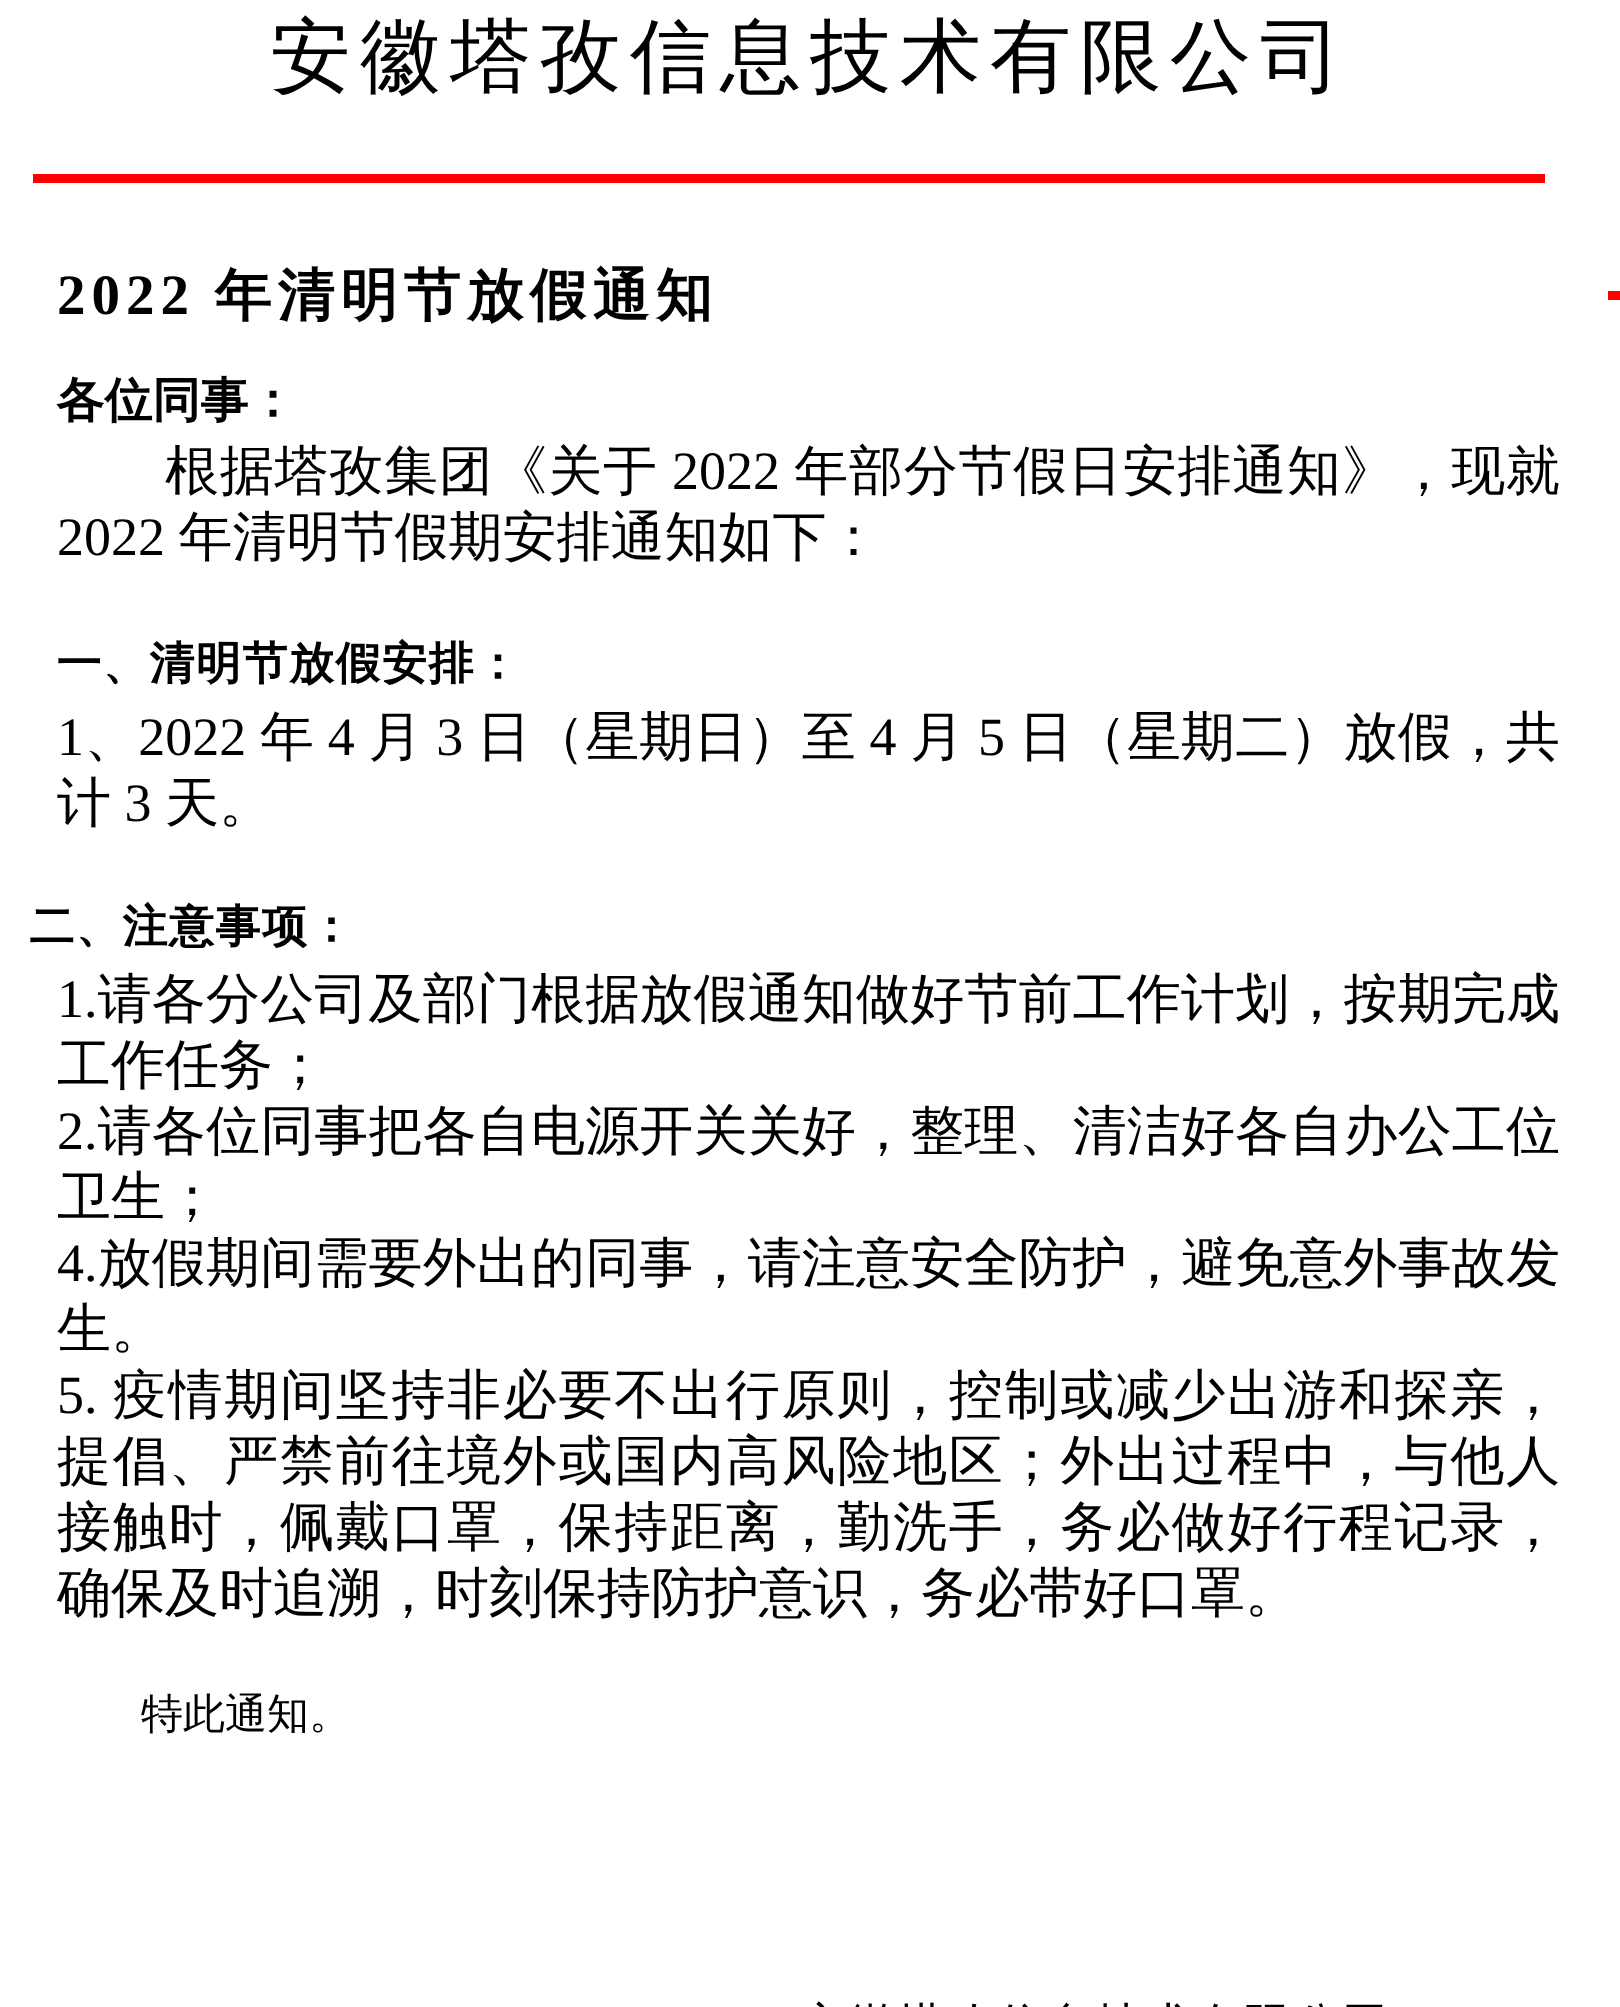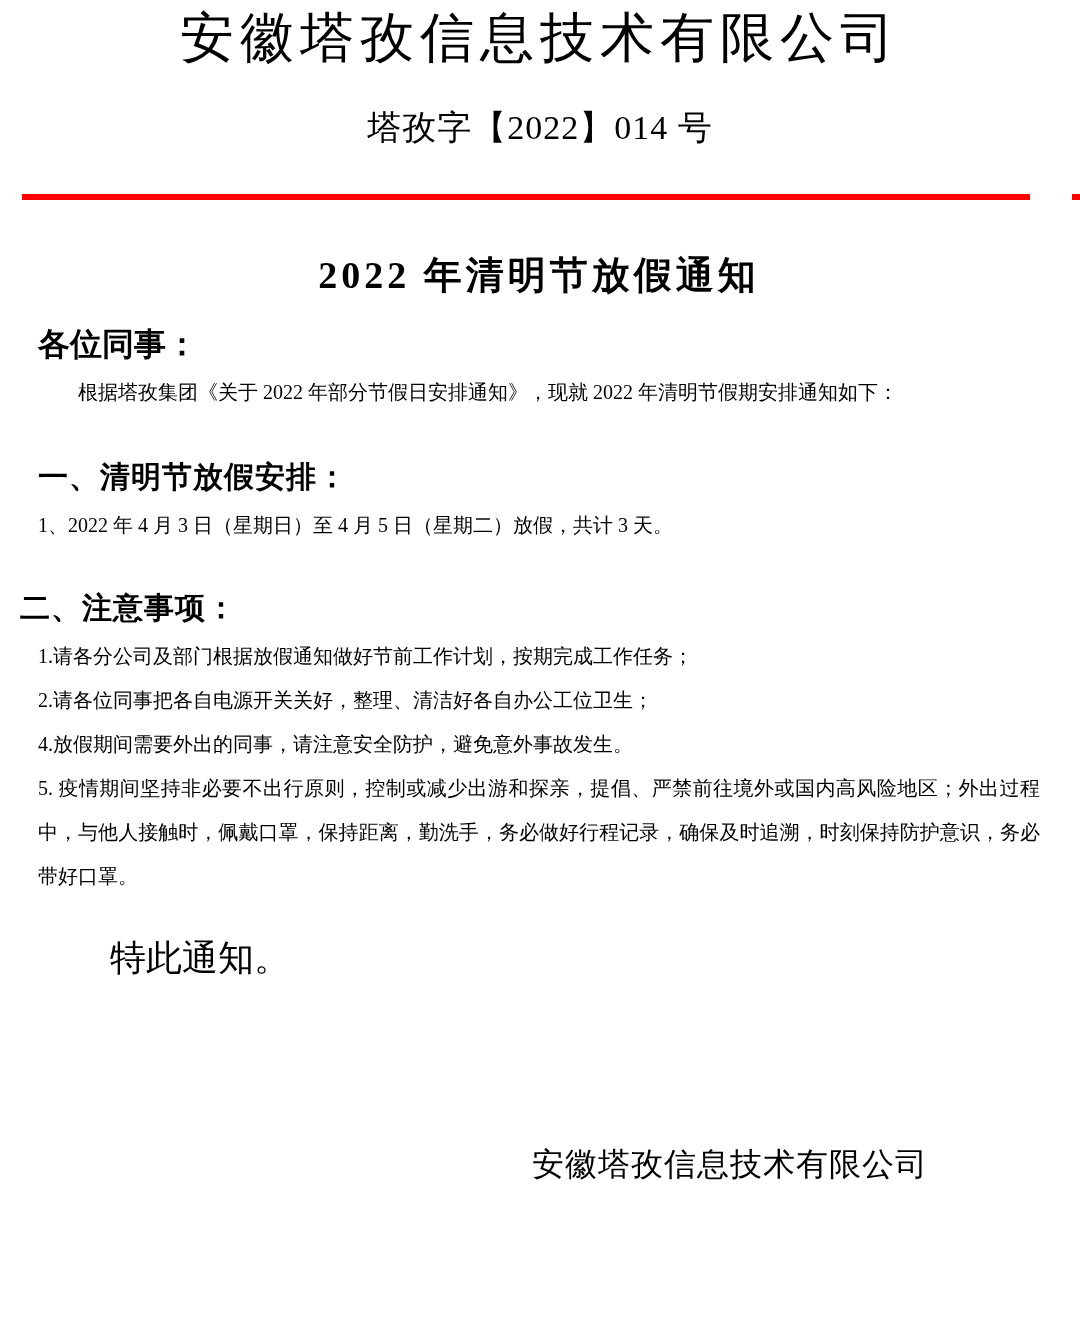--- a/index.html
+++ b/index.html
@@ -41,51 +41,51 @@
   .red-rule-fragment {
     position: absolute;
     top: 194px;
     right: 0;
     width: 8px;
     height: 6px;
     background: #fe0000;
   }
   .notice-title {
     margin: 52px 40px 0 38px;
-    text-align: center;
+    text-align: left;
     font-size: 38px;
     font-weight: 700;
     letter-spacing: 4px;
     line-height: 46px;
   }
   .greeting {
     margin: 28px 40px 0 38px;
     font-size: 32px;
     font-weight: 600;
     line-height: 36px;
   }
   .para {
     margin: 8px 40px 0 38px;
-    font-size: 20px;
+    font-size: 36px;
     line-height: 44px;
     text-align: justify;
   }
   .para + .para { margin-top: 0; }
   .indent { text-indent: 2em; }
   .section-head {
     margin: 45px 40px 0 38px;
     font-size: 30px;
     font-weight: 700;
     line-height: 36px;
     letter-spacing: 1px;
   }
   .section-head.second { margin-top: 43px; margin-left: 20px; }
   .closing {
     margin: 42px 40px 0 38px;
-    font-size: 36px;
+    font-size: 28px;
     line-height: 36px;
     text-indent: 2em;
   }
   .signature-block {
     margin-left: 400px;
     width: 660px;
     text-align: center;
   }
   .sig-company {
     margin-top: 168px;
@@ -99,21 +99,20 @@
     line-height: 36px;
   }
 </style>
 </head>
 <body>
 
 <div class="page" style="background: rgb(255, 255, 255); color: rgb(0, 0, 0);">
 
   <h1 class="company-title serif">安徽塔孜信息技术有限公司</h1>
 
-  <div class="doc-number serif">塔孜字【2022】014 号</div>
 
   <div class="red-rule" style="background: rgb(254, 0, 0);"></div>
   <div class="red-rule-fragment" style="background: rgb(254, 0, 0);"></div>
 
   <h2 class="notice-title serif">2022 年清明节放假通知</h2>
 
   <div class="greeting sans">各位同事：</div>
 
   <p class="para serif indent">根据塔孜集团《关于 2022 年部分节假日安排通知》，现就 2022 年清明节假期安排通知如下：</p>
 

